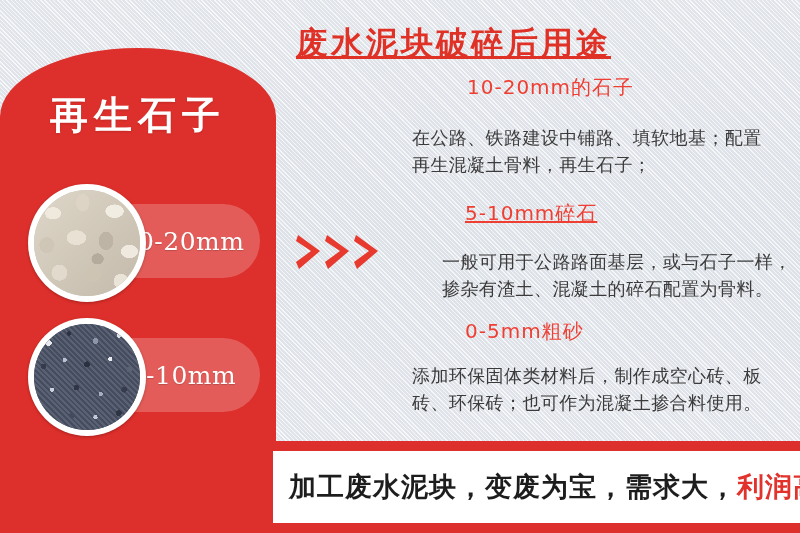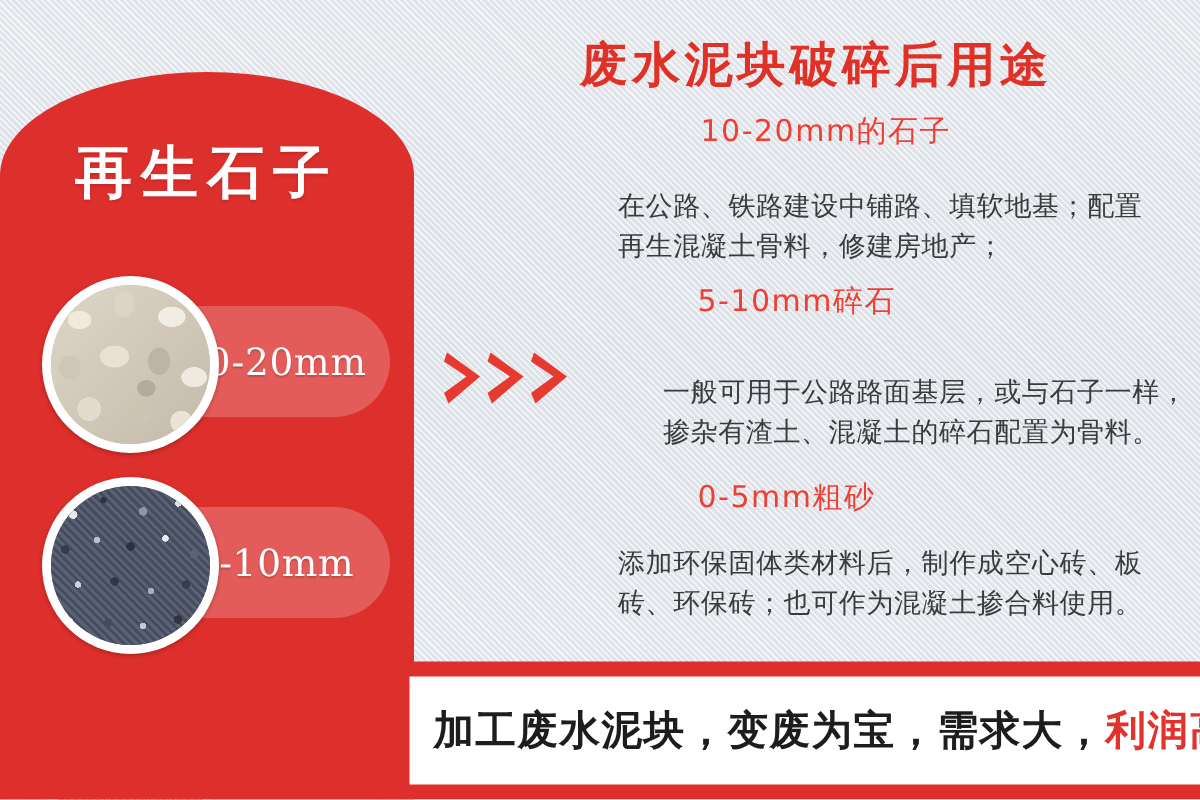--- a/index.html
+++ b/index.html
@@ -105,38 +105,39 @@
       repeating-linear-gradient(90deg, rgba(0,0,0,.12) 0 1px, rgba(255,255,255,.12) 1px 2px),
       radial-gradient(circle at 42% 38%, #9a9d99 0%, #6e716e 75%);
   }
 
   
   .arrows{position:absolute;left:296px;top:232px;display:flex;gap:3px;}
   .arrows svg{display:block;}
 
   
   .main-title{
-    position:absolute;left:296px;top:22px;width:496px;text-align:center;
+    position:absolute;left:296px;top:22px;width:496px;text-align:left;
     color:#e03127;font-size:32px;font-weight:bold;letter-spacing:3px;
     font-family:"DejaVu Sans","Liberation Sans",sans-serif;
+    text-decoration:underline;
   }
   .sec-head{
     position:absolute;color:#ef3e32;font-size:20px;
     font-family:"DejaVu Sans","Liberation Sans",sans-serif;
     letter-spacing:1px;
     margin-left:47px;
   }
   .sec-body{
     position:absolute;color:#3b3b3b;font-size:18px;line-height:27px;
     font-family:"DejaVu Sans","Liberation Sans",sans-serif;
     letter-spacing:.4px;
   }
   #h1{left:420px;top:74px;}
   #b1{left:412px;top:124px;width:380px;}
-  #h2{left:418px;top:187px;}
+  #h2{left:418px;top:200px;text-decoration:underline;}
   #b2{left:412px;top:248px;width:380px;margin-left:30px;}
   #h3{left:418px;top:318px;}
   #b3{left:412px;top:362px;width:380px;}
 
   
   .watermark{
     position:absolute;left:508px;top:416px;width:288px;height:52px;
     opacity:.40;pointer-events:none;
   }
   .wm-row1{display:flex;align-items:flex-end;gap:4px;height:30px;margin-top:23px;}
@@ -213,21 +214,21 @@
       <path d="M2 3 L24 19 L3 37 L0 30 L15 19 L0 9 Z" fill="#e8392e"></path>
     </svg>
     <svg width="26" height="40" viewBox="0 0 26 40" aria-hidden="true">
       <path d="M2 3 L24 19 L3 37 L0 30 L15 19 L0 9 Z" fill="#e8392e"></path>
     </svg>
   </div>
 
   <div class="sec-head" id="h1">10-20mm的石子</div>
   <div class="sec-body" id="b1">
     <div>在公路、铁路建设中铺路、填软地基；配置</div>
-    <div>再生混凝土骨料，修建房地产；</div>
+    <div>再生混凝土骨料，再生石子；</div>
   </div>
 
   <div class="sec-head" id="h2">5-10mm碎石</div>
   <div class="sec-body" id="b2">
     <div>一般可用于公路路面基层，或与石子一样，</div>
     <div>掺杂有渣土、混凝土的碎石配置为骨料。</div>
   </div>
 
   <div class="sec-head" id="h3">0-5mm粗砂</div>
   <div class="sec-body" id="b3">

